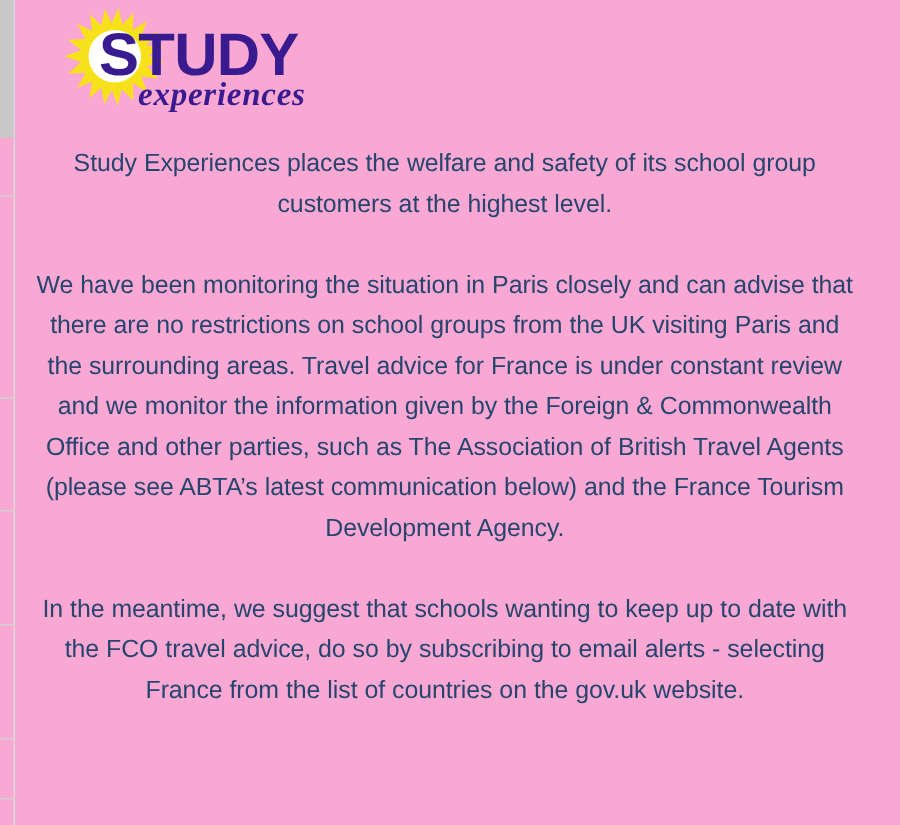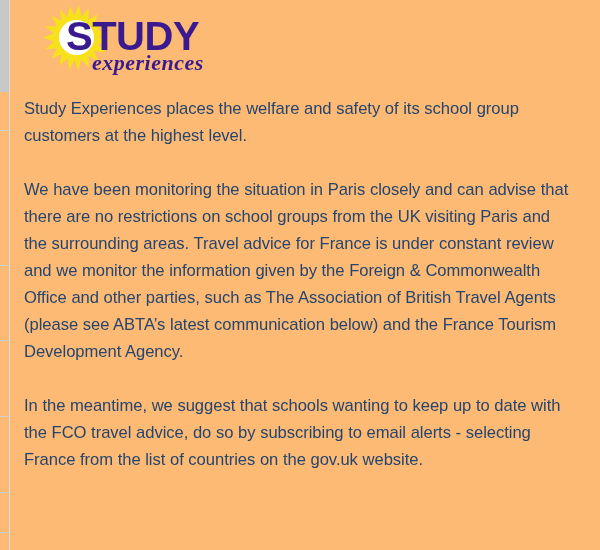--- a/index.html
+++ b/index.html
@@ -12,21 +12,21 @@
     background: #ffffff;
     font-family: "Liberation Sans", sans-serif;
     overflow: hidden;
     position: relative;
   }
 
   
   #doc-viewport {
     position: absolute;
     inset: 0;
-    background: #fdba74;
+    background: #f9a8d4;
     overflow: hidden;
   }
 
   
   #scroll-track {
     position: absolute;
     left: 0;
     top: 0;
     width: 9px;
     height: 92px;
@@ -73,21 +73,21 @@
     left: 24px;
     top: 95px;
     width: 545px;
   }
   .letter-paragraph {
     color: #26456e;
     font-size: 16.6px;
     line-height: 27px;
     margin: 0 0 27px 0;
     letter-spacing: -0.05px;
-    text-align: left;
+    text-align: center;
     word-spacing: 0.1px;
   }
 </style>
 </head>
 <body>
 
 <div id="doc-viewport">
 
   <div id="scroll-track"></div>
   <div id="page-edge-rule"></div>

